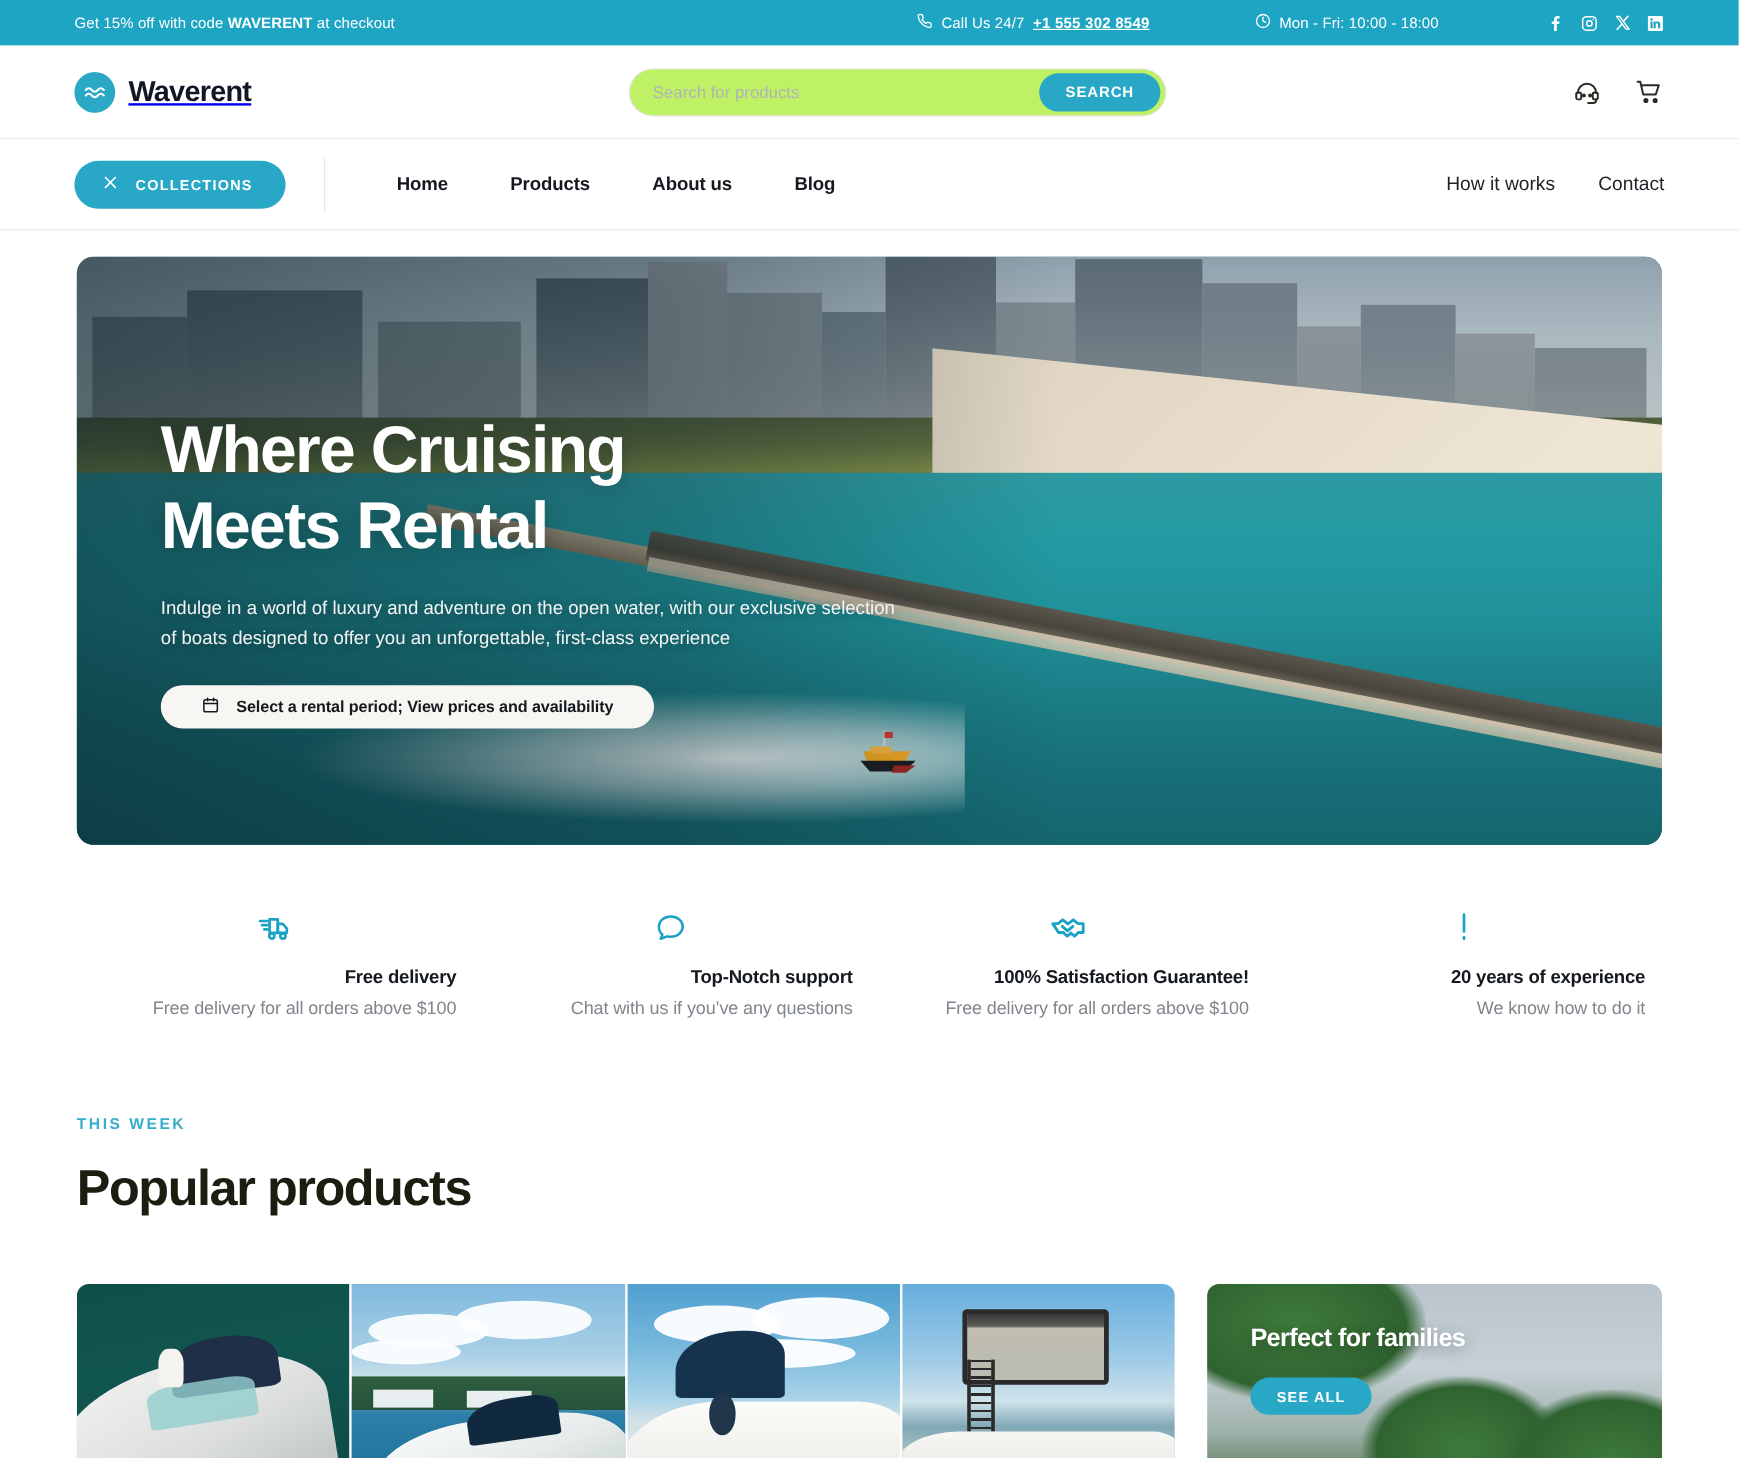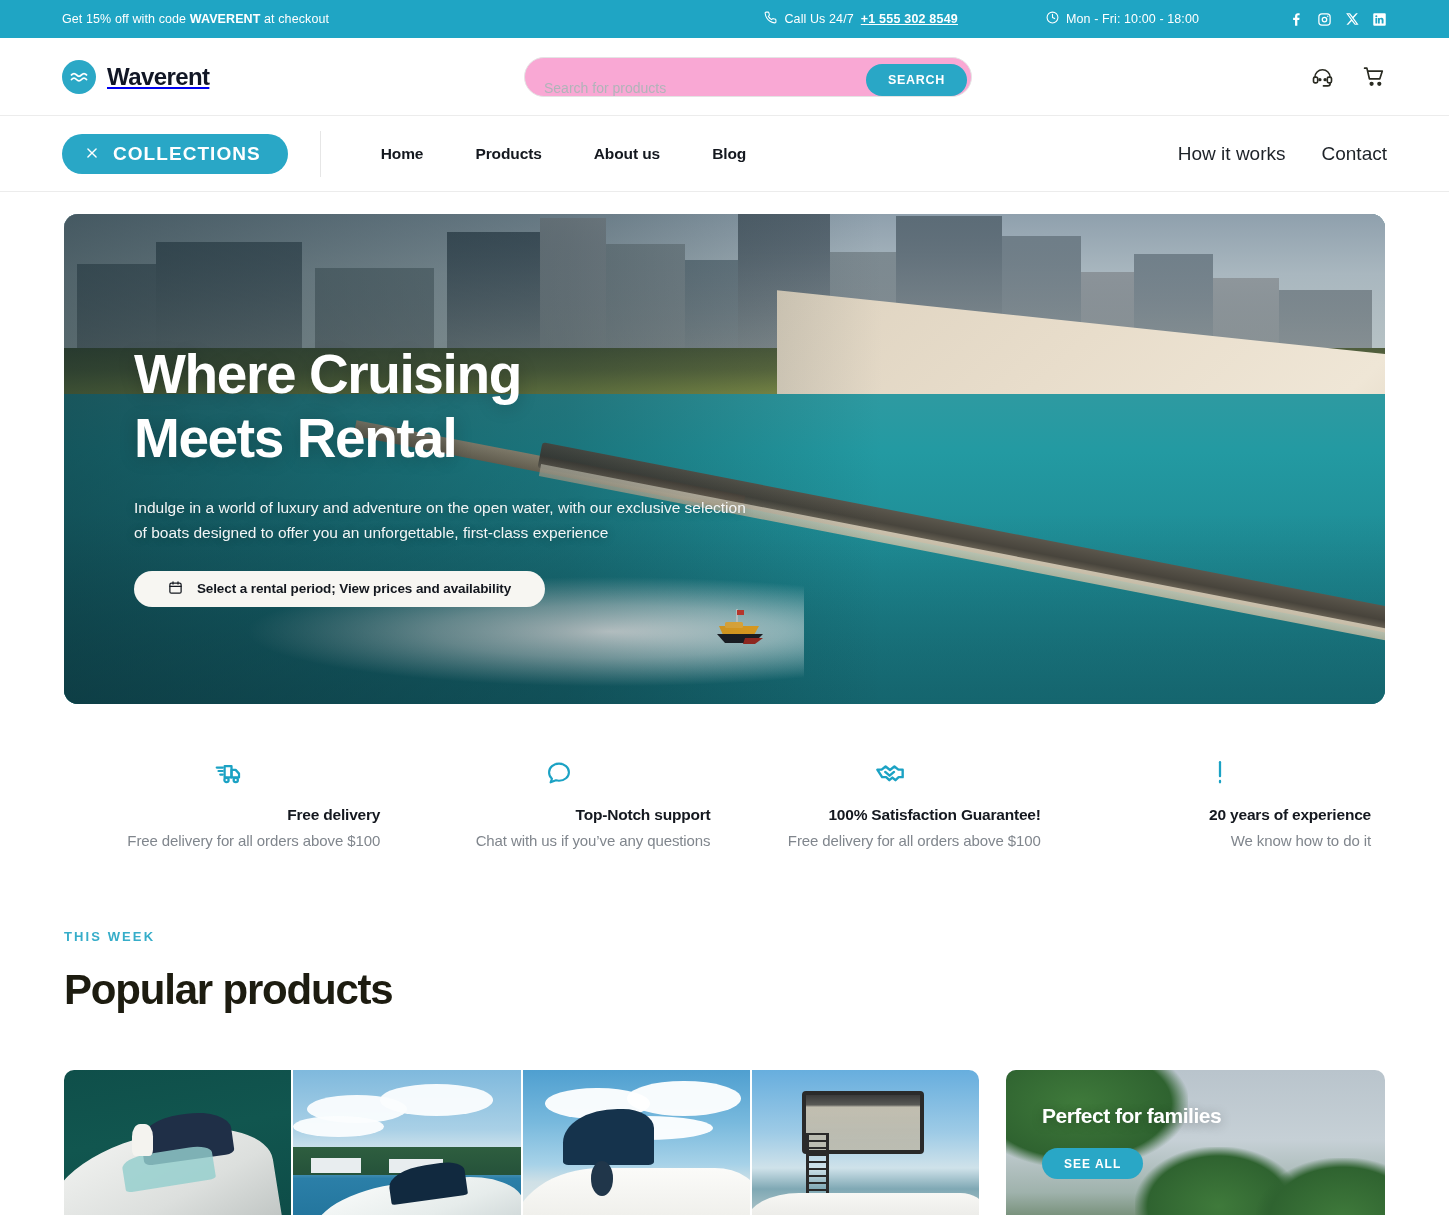--- a/index.html
+++ b/index.html
@@ -71,23 +71,23 @@
     position: absolute;
     left: 524px;
     width: 448px;
     height: 40px;
   }
   .search-box {
     width: 100%;
     height: 40px;
     border: 1px solid #e4e4e4;
     border-radius: 22px;
-    background: #f9a8d4;
-    display: flex;
-    align-items: flex-end;
+    background: #bef264;
+    display: flex;
+    align-items: center;
     padding-left: 19px;
     padding-right: 4px;
   }
   .search-box input {
     flex: 1;
     border: none;
     outline: none;
     font-size: 14px;
     font-family: "Liberation Sans", sans-serif;
     color: #14181f;
@@ -132,21 +132,21 @@
     height: 40px;
     background: #29a7c6;
     border: none;
     border-radius: 22px;
     color: #fff;
     display: flex;
     align-items: center;
     gap: 14px;
     padding: 0 27px 0 23px;
     cursor: pointer;
-    font-size: 19px;
+    font-size: 12px;
     font-weight: 700;
     letter-spacing: 1.05px;
     font-family: "Liberation Sans", sans-serif;
   }
   .nav-sep {
     width: 1px;
     height: 46px;
     background: #e6e6e6;
     margin: 0 34px 0 32px;
   }
@@ -154,21 +154,21 @@
   .nav-links a {
     font-size: 15.5px;
     font-weight: 700;
     color: #14181f;
     text-decoration: none;
     padding: 0 26px;
     letter-spacing: -0.1px;
   }
   .nav-right { margin-left: auto; display: flex; align-items: center; gap: 0; }
   .nav-right a {
-    font-size: 19px;
+    font-size: 16px;
     font-weight: 400;
     color: #1d2228;
     text-decoration: none;
     padding-left: 36px;
   }
 
   
   .hero-outer { padding: 22px 64px 0 64px; }
   .hero {
     position: relative;

